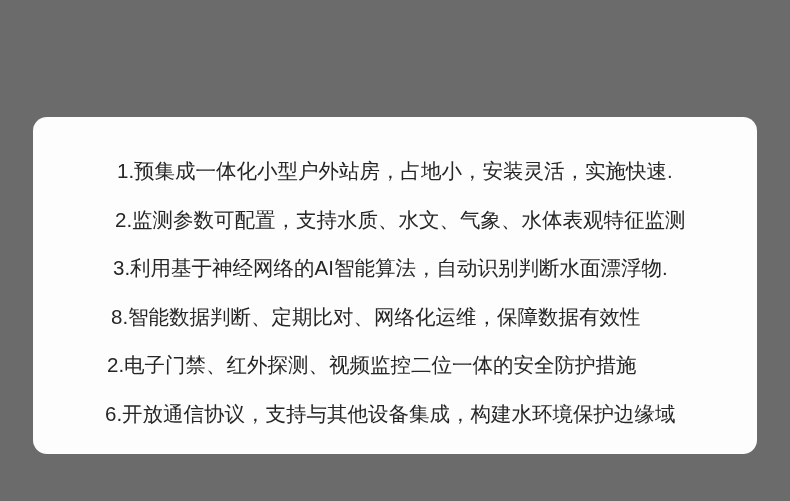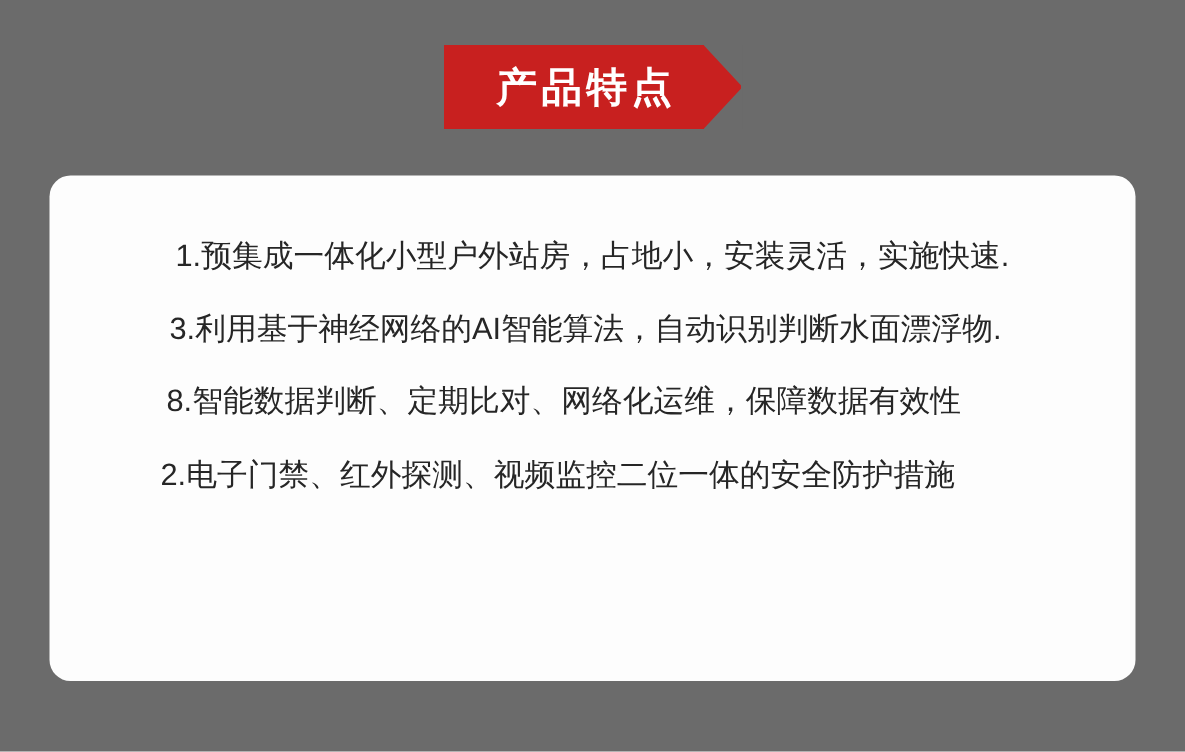--- a/index.html
+++ b/index.html
@@ -101,29 +101,25 @@
   .feature-item.indent-3 { padding-left: 40px; }
   .feature-item.indent-4 { padding-left: 38px; }
   .feature-item.indent-5 { padding-left: 34px; }
   .feature-item.indent-6 { padding-left: 32px; }
 </style>
 </head>
 <body>
 
 <div class="page">
 
-  <div class="title-banner">
-    <div class="tail"></div>
-    <div class="ribbon"></div>
-    <div class="notch"></div>
-    <div class="title-text">产品特点</div>
-  </div>
 
   <div class="card">
     <div class="feature-list">
       <div class="feature-item indent-1">1.预集成一体化小型户外站房，占地小，安装灵活，实施快速.</div>
+      <div class="feature-item indent-2">2.监测参数可配置，支持水质、水文、气象、水体表观特征监测</div>
       <div class="feature-item indent-3">3.利用基于神经网络的AI智能算法，自动识别判断水面漂浮物.</div>
       <div class="feature-item indent-4">8.智能数据判断、定期比对、网络化运维，保障数据有效性</div>
       <div class="feature-item indent-5">2.电子门禁、红外探测、视频监控二位一体的安全防护措施</div>
+      <div class="feature-item indent-6">6.开放通信协议，支持与其他设备集成，构建水环境保护边缘域</div>
     </div>
   </div>
 
 </div>
 
 </body></html>

